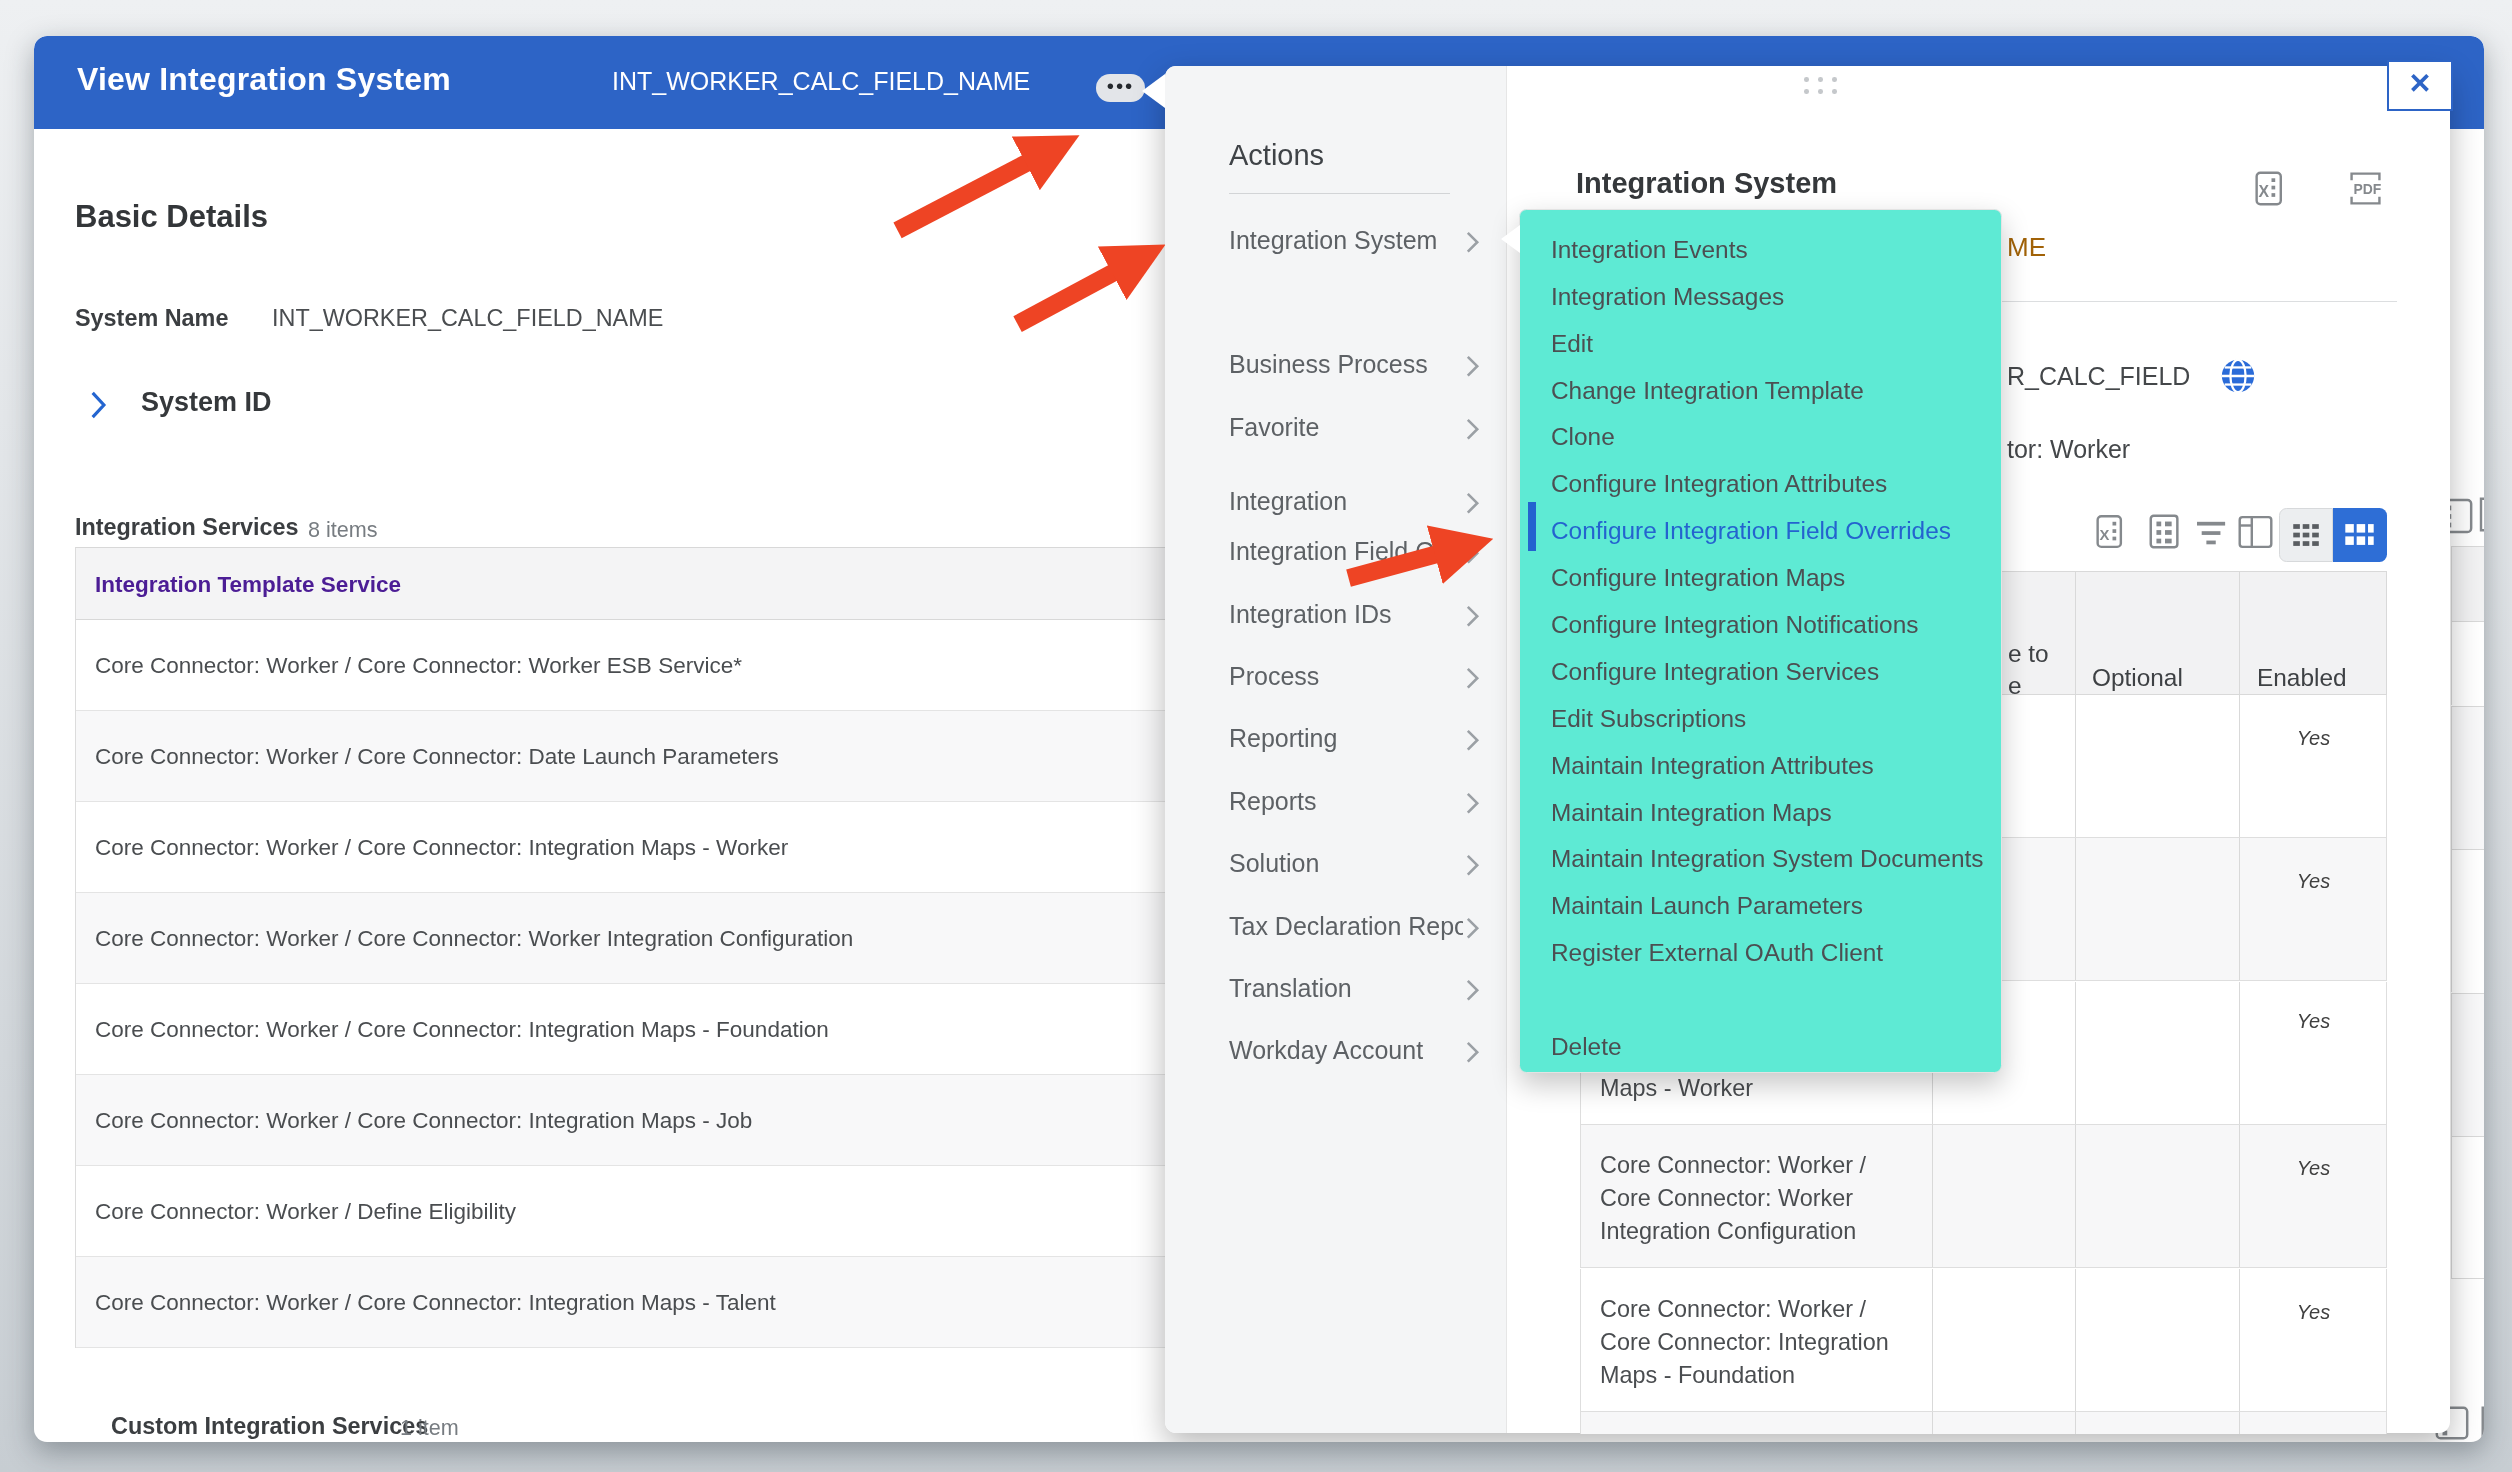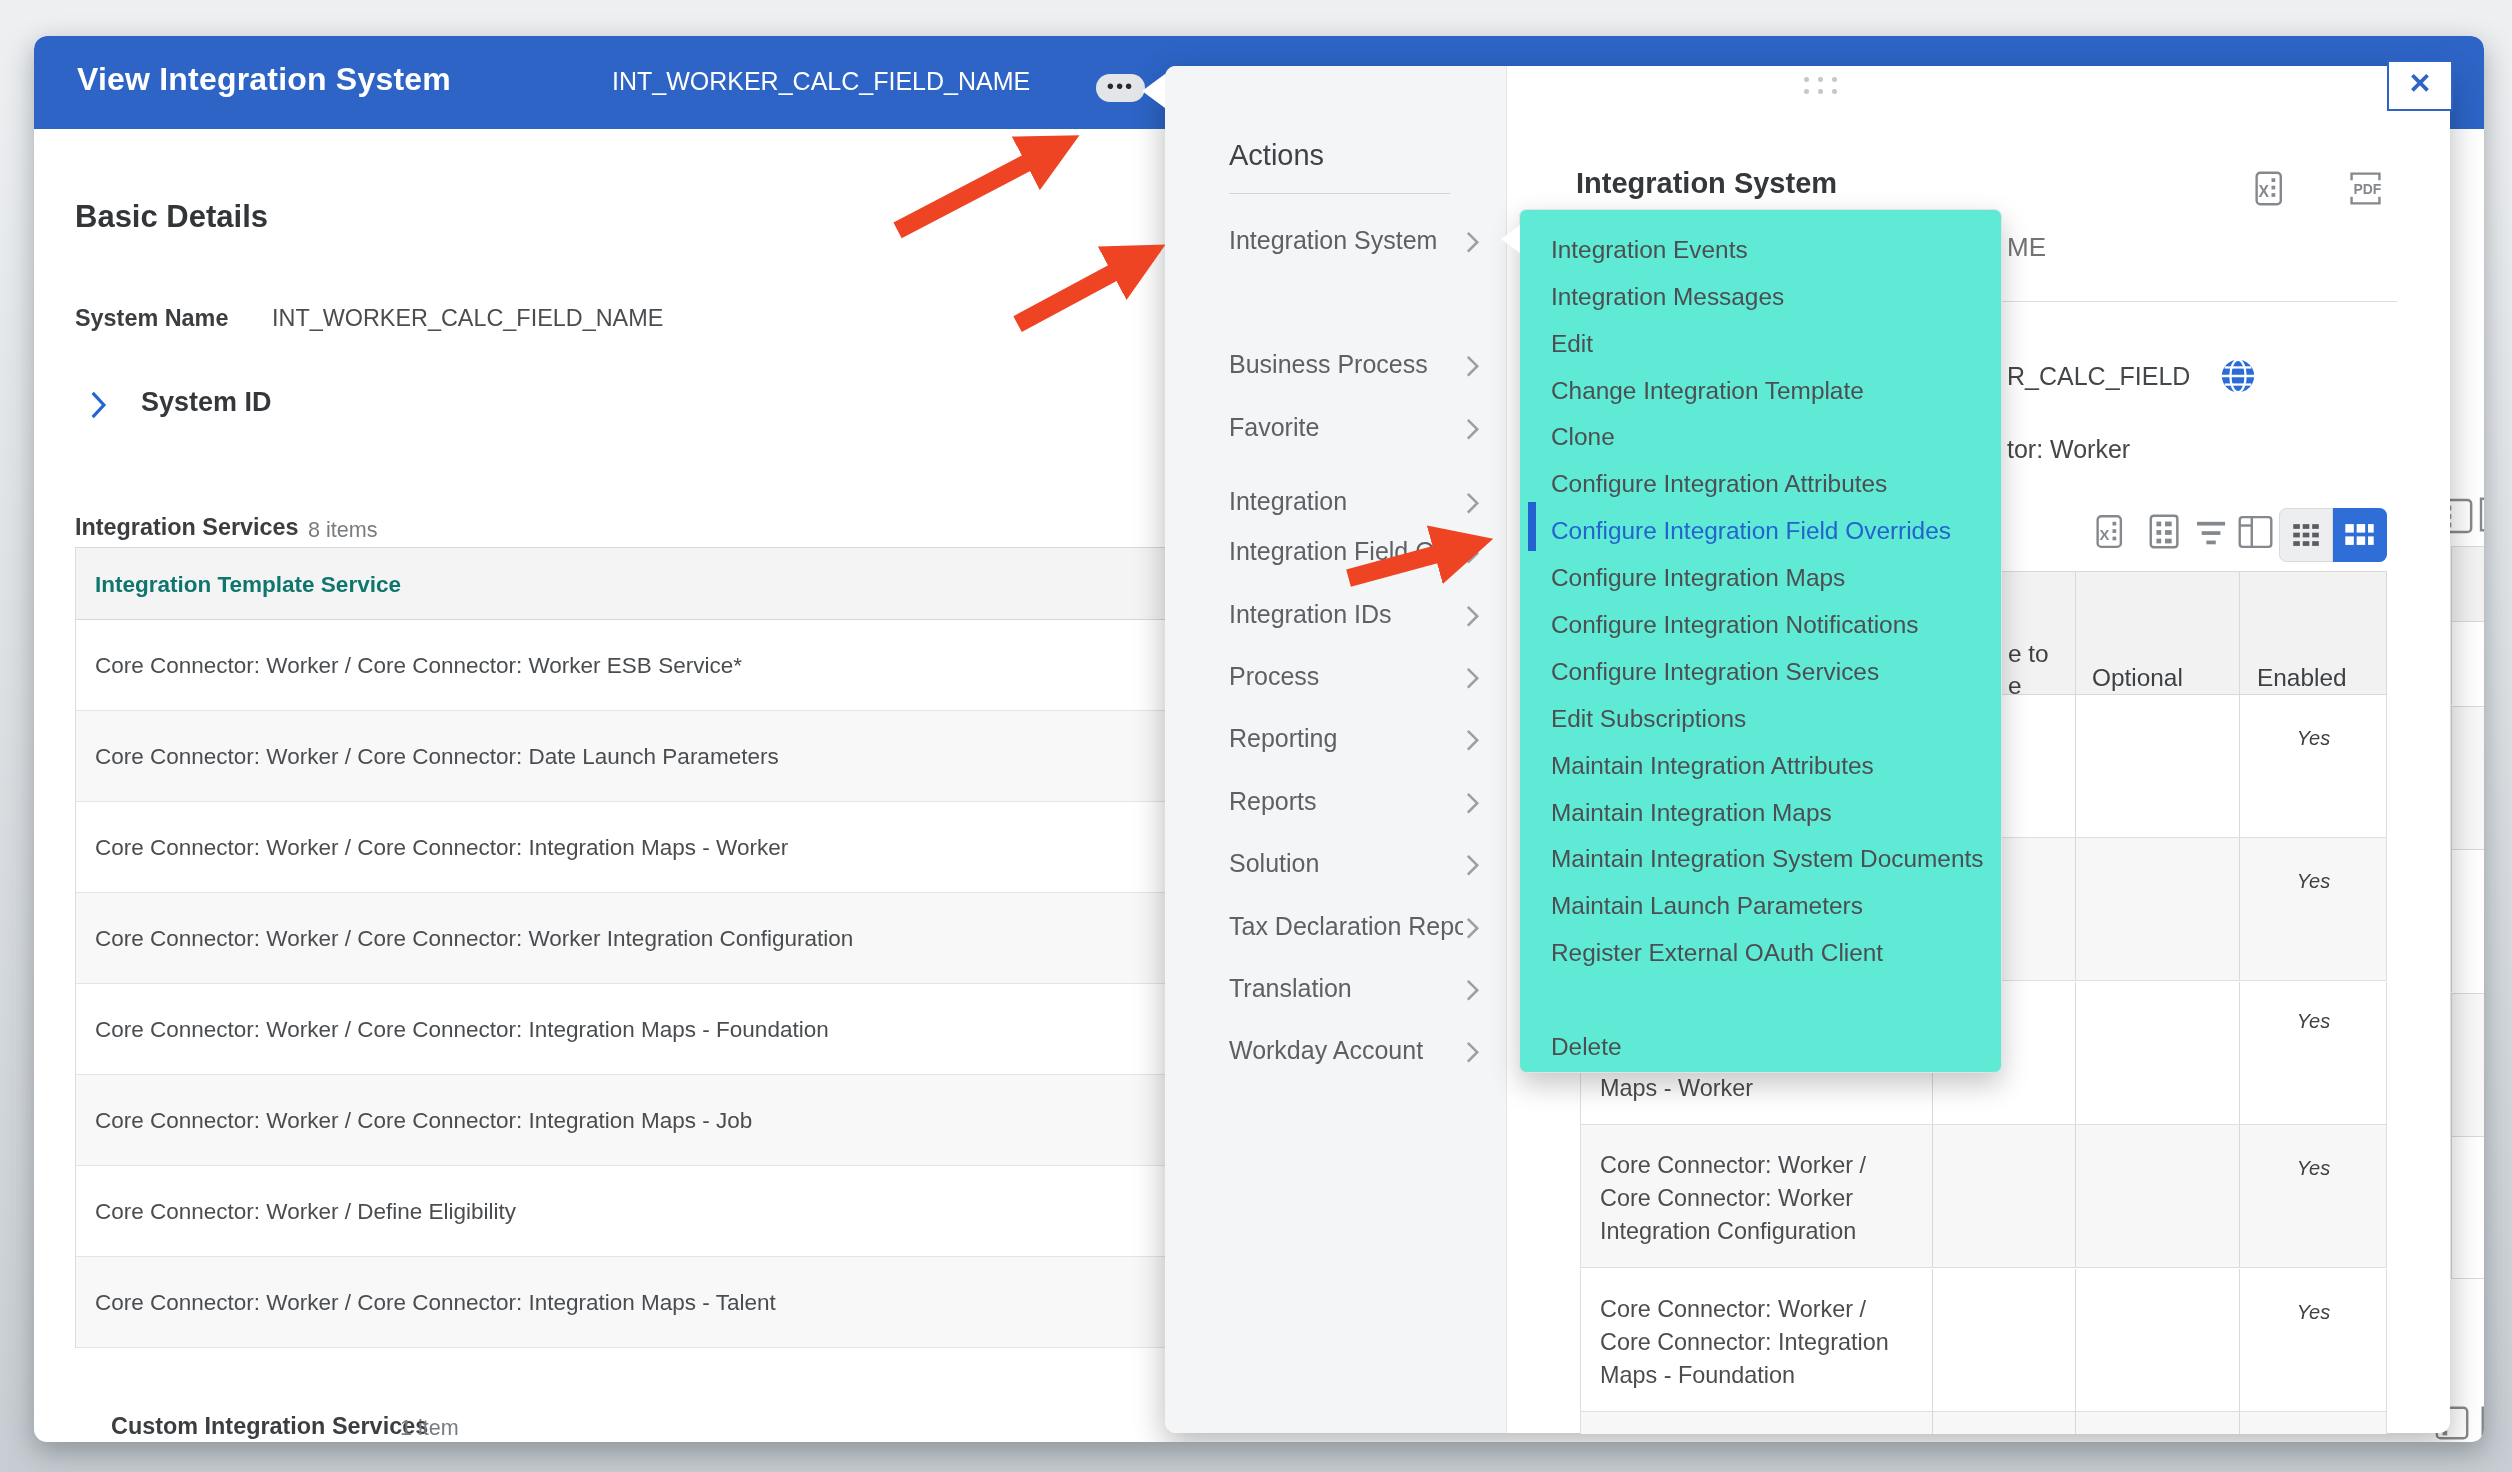--- a/index.html
+++ b/index.html
@@ -23,39 +23,39 @@
   #more-btn{position:absolute;left:1062px;top:38px;width:49px;height:28px;border-radius:14px;background:#e3e5e9;text-align:center;line-height:24.4px;}
   #more-btn span{color:#26292e;font-size:20.6px;letter-spacing:1.9px;}
   #close-btn{position:absolute;left:2353px;top:24.4px;width:66px;height:51px;background:#fff;border:2.8px solid #2d64c6;box-sizing:border-box;z-index:60;text-align:center;line-height:43px;color:#2d64c6;font-size:28px;font-weight:bold;}
   
   .h1{font-size:31px;font-weight:bold;color:#333639;}
   .lbl{font-size:23.4px;font-weight:bold;color:#3b3e41;}
   .val{font-size:23.4px;color:#4a4d50;}
   .count{font-size:21.6px;color:#777c81;}
   #svc-table{position:absolute;left:41px;top:511px;width:2374px;border-top:0.9px solid #d8d8d8;border-left:0.9px solid #dcdcdc;}
   #svc-table .thead{height:72px;background:#f4f4f5;border-bottom:0.9px solid #d8d8d8;box-sizing:border-box;}
-  #svc-table .thead span{display:inline-block;margin:24.4px 0 0 19px;font-size:22.5px;font-weight:bold;color:#0f766e;}
+  #svc-table .thead span{display:inline-block;margin:24.4px 0 0 19px;font-size:22.5px;font-weight:bold;color:#4c1d95;}
   #svc-table .row{height:91px;border-bottom:0.9px solid #e4e4e4;box-sizing:border-box;font-size:22.5px;color:#4a4d50;line-height:91px;padding-left:19px;}
   #svc-table .row:nth-child(odd){background:#f8f8f9;}
   
   .sliver-cell{position:absolute;left:2417px;width:34px;border-left:0.9px solid #d9d9d9;box-sizing:border-box;}
   
   #popup{position:absolute;left:1131px;top:30px;width:1285px;height:1367px;background:#fff;border-radius:11.3px;box-shadow:0 11.3px 32px rgba(0,0,0,.28);z-index:20;}
   #popup .notch{position:absolute;left:-23.4px;top:7.5px;width:0;height:0;border-top:17px solid transparent;border-bottom:17px solid transparent;border-right:23.4px solid #fff;}
   #actions-col{position:absolute;left:0;top:0;width:342px;height:100%;background:#f4f5f6;border-right:0.9px solid #e6e6e6;border-radius:11.3px 0 0 11.3px;box-sizing:border-box;}
   #actions-col .a-title{position:absolute;left:64px;top:73px;font-size:29px;color:#3f4347;}
   #actions-col .a-sep{position:absolute;left:64px;top:127px;width:221px;height:0.9px;background:#d2d4d6;}
   .a-item{position:absolute;left:0;width:342px;height:62px;line-height:62px;}
   .a-item .a-lbl{position:absolute;left:64px;font-size:25px;color:#5d6165;white-space:nowrap;max-width:234px;overflow:hidden;}
   .a-item svg{position:absolute;right:26px;top:20.6px;}
   #drag-dots{position:absolute;left:639px;top:11.3px;width:35px;height:19.7px;display:grid;grid-template-columns:repeat(3,4.7px);grid-template-rows:repeat(2,4.7px);gap:7.5px 9.4px;}
   #drag-dots i{background:#c5c8cb;border-radius:50%;}
   
   #pv-title{position:absolute;left:411px;top:101px;font-size:29px;font-weight:bold;color:#35383b;}
-  .frag-link{position:absolute;left:842px;top:166px;font-size:26px;color:#737373;}
+  .frag-link{position:absolute;left:842px;top:166px;font-size:26px;color:#a16207;}
   #pv-sep{position:absolute;left:411px;top:235px;width:821px;height:0.9px;background:#dcdee0;}
   .frag-id{position:absolute;left:842px;top:296px;font-size:25px;color:#44474a;}
   .frag-tmpl{position:absolute;left:842px;top:369px;font-size:25px;color:#44474a;}
   
   #pv-table{position:absolute;left:415px;top:505px;width:807px;}
   #pv-table .pv-hd{position:absolute;left:0;top:0;width:807px;height:124px;background:#f2f2f3;border:0.9px solid #d9d9d9;box-sizing:border-box;}
   .pv-col{position:absolute;top:0;height:100%;border-left:0.9px solid #d9d9d9;}
   .pv-row{position:absolute;left:0;width:807px;height:143px;border:0.9px solid #dedede;border-top:none;box-sizing:border-box;}
   .pv-svc{position:absolute;left:19px;top:24.4px;width:315px;font-size:23.4px;line-height:33px;color:#4a4d50;}
   .pv-yes{position:absolute;left:658px;top:32px;width:149px;text-align:center;font-size:20px;color:#404040;font-style:italic;}

